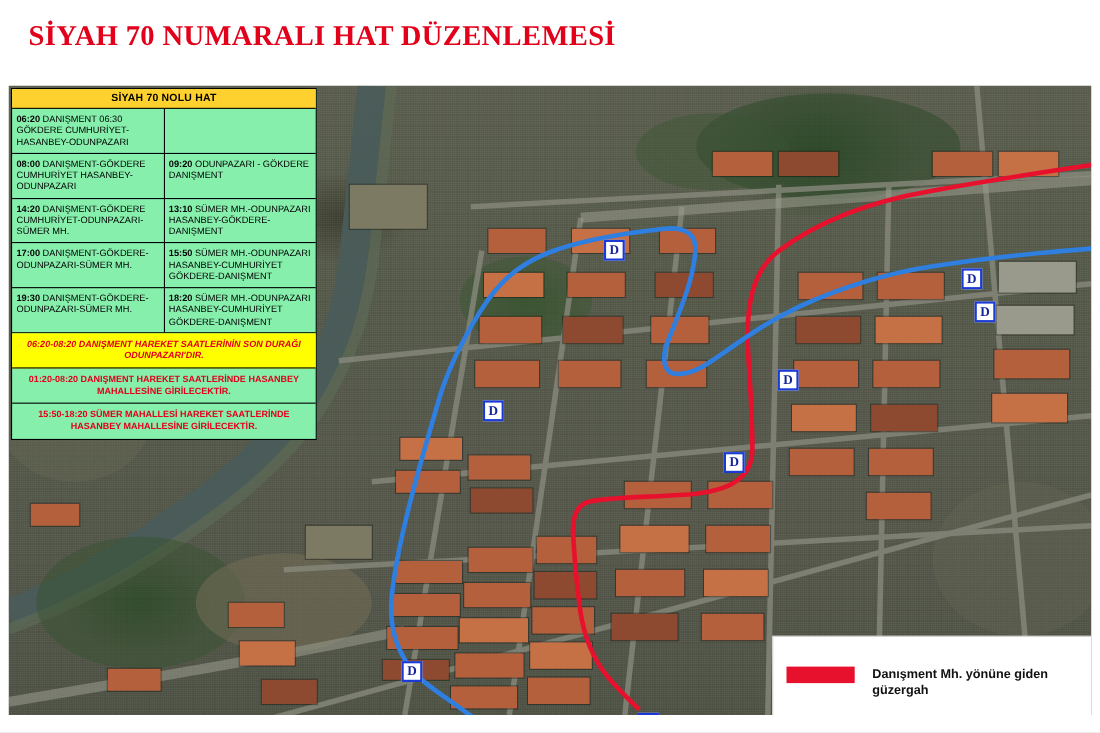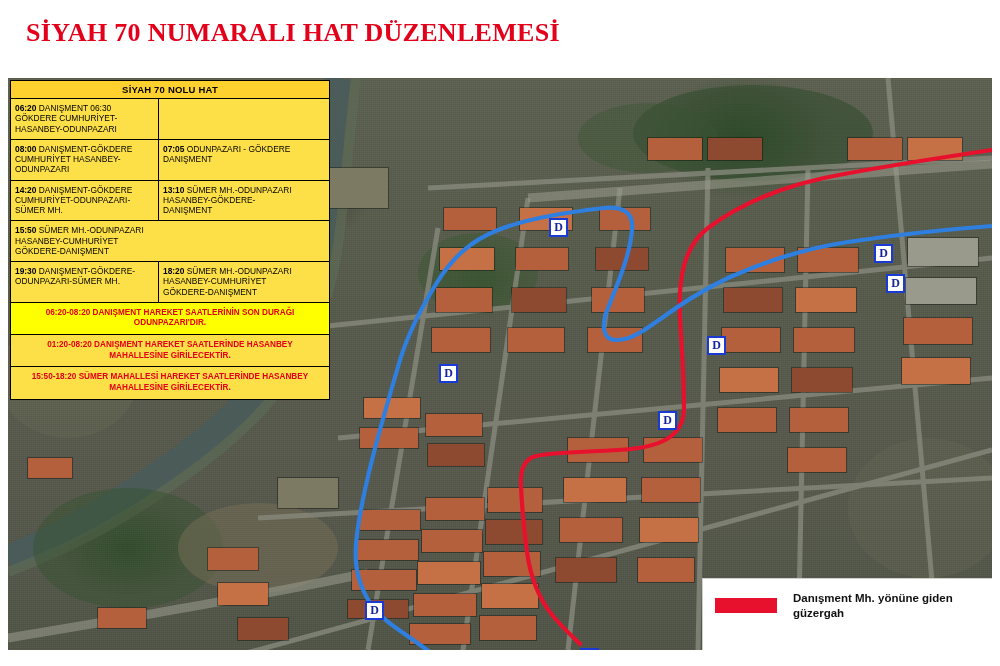--- a/index.html
+++ b/index.html
@@ -88,22 +88,22 @@
     font-size: 12px;
     font-family: "Liberation Serif", serif;
     line-height: 15px;
     text-align: center;
   }
 
   
   .panel {
     position: absolute;
     left: 10px; top: 80px;
-    width: 320px;
-    background: #fde047;
+    width: 278px;
+    background: #86efac;
     border: 1px solid #000;
     font-size: 9px;
     color: #000;
   }
   .panel-head {
     background: #ffd12e;
     border-bottom: 1px solid #000;
     text-align: center;
     font-weight: bold;
     font-size: 9.5px;
@@ -136,36 +136,37 @@
   .tm { font-weight: bold; }
   .note {
     text-align: center;
     font-weight: bold;
     color: #e2001a;
     font-size: 8.2px;
     padding: 5px 10px;
     line-height: 1.3;
     border-bottom: 1px solid #000;
   }
-  .note.hl { background: #ffff00; }
+  .note.hl { background: #ffff00; font-style: italic; }
   .note.last { border-bottom: none; }
 
   
   .legend {
     position: absolute;
     left: 694px; top: 500px;
     width: 296px; height: 150px;
     background: #ffffff;
     border: 1px solid #cfcfcf;
     padding: 12px 10px 10px 12px;
   }
   .leg-row {
     display: flex;
-    align-items: center;
+    align-items: flex-start;
     margin-bottom: 14px;
+    margin-top: 15px;
   }
   .leg-swatch {
     width: 62px; height: 15px;
     margin-right: 16px;
     flex: none;
   }
   .leg-text {
     font-size: 11.5px;
     font-weight: bold;
     color: #111;
@@ -315,27 +316,28 @@
 
     <div class="panel" style="left:2px; top:2px;">
       <div class="panel-head">SİYAH 70 NOLU HAT</div>
       <div id="timetable-rows">
           <div class="trow">
             <div class="col-a"><span class="tm">06:20</span> DANIŞMENT 06:30 GÖKDERE CUMHURİYET-HASANBEY-ODUNPAZARI</div>
             <div class="col-b"></div>
           </div>
           <div class="trow">
             <div class="col-a"><span class="tm">08:00</span> DANIŞMENT-GÖKDERE CUMHURİYET HASANBEY-ODUNPAZARI</div>
-            <div class="col-b"><span class="tm">07:05</span> ODUNPAZARI - GÖKDERE DANIŞMENT</div>
+            <div class="col-b"><span class="tm">09:20</span> ODUNPAZARI - GÖKDERE DANIŞMENT</div>
           </div>
           <div class="trow">
             <div class="col-a"><span class="tm">14:20</span> DANIŞMENT-GÖKDERE CUMHURİYET-ODUNPAZARI-SÜMER MH.</div>
             <div class="col-b"><span class="tm">13:10</span> SÜMER MH.-ODUNPAZARI HASANBEY-GÖKDERE-DANIŞMENT</div>
           </div>
           <div class="trow">
+            <div class="col-a"><span class="tm">17:00</span> DANIŞMENT-GÖKDERE-ODUNPAZARI-SÜMER MH.</div>
             <div class="col-b"><span class="tm">15:50</span> SÜMER MH.-ODUNPAZARI HASANBEY-CUMHURİYET GÖKDERE-DANIŞMENT</div>
           </div>
           <div class="trow">
             <div class="col-a"><span class="tm">19:30</span> DANIŞMENT-GÖKDERE-ODUNPAZARI-SÜMER MH.</div>
             <div class="col-b"><span class="tm">18:20</span> SÜMER MH.-ODUNPAZARI HASANBEY-CUMHURİYET GÖKDERE-DANIŞMENT</div>
           </div>
         </div>
       <div id="timetable-notes">
           <div class="note hl">06:20-08:20 DANIŞMENT HAREKET SAATLERİNİN SON DURAĞI ODUNPAZARI'DIR.</div>
           <div class="note">01:20-08:20 DANIŞMENT HAREKET SAATLERİNDE HASANBEY MAHALLESİNE GİRİLECEKTİR.</div>

